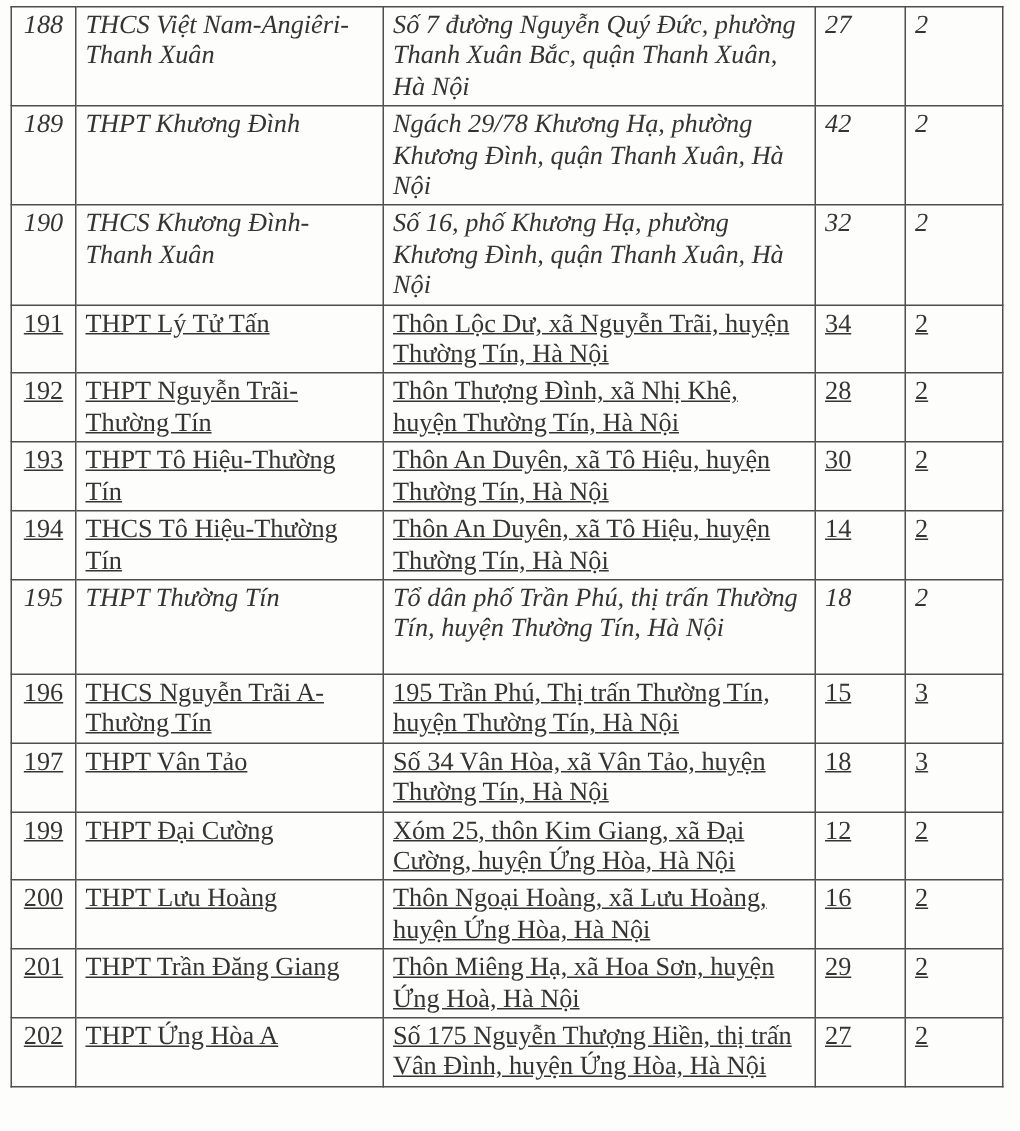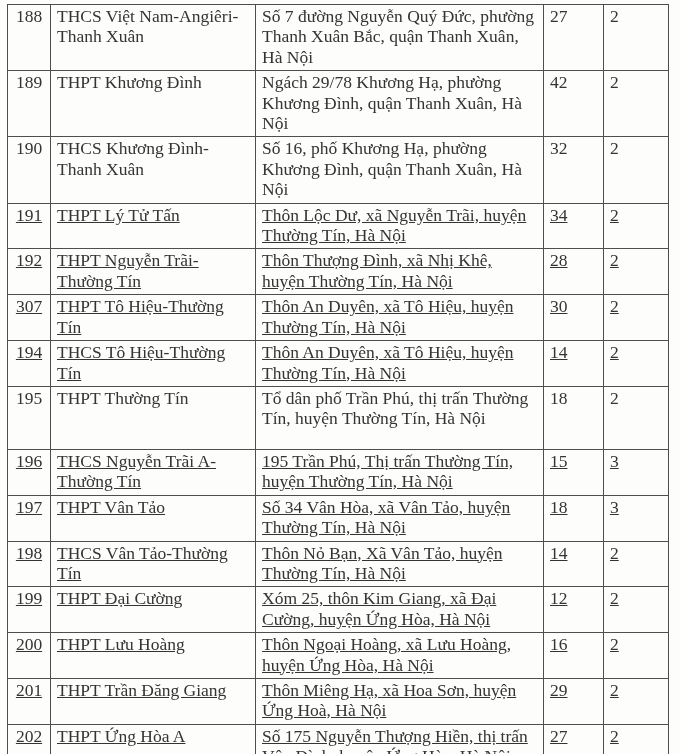--- a/index.html
+++ b/index.html
@@ -35,21 +35,21 @@
   }
   td.c-num {
     padding-left: 2px;
     padding-right: 2px;
   }
   col.w-no   { width: 43px; }
   col.w-name { width: 205px; }
   col.w-addr { width: 288px; }
   col.w-n1   { width: 60px; }
   col.w-n2   { width: 65px; }
-  tr.row-tall td { height: 58px; }
+  tr.row-tall td { height: 58px; font-style: italic; }
   tr.row-std td { height: 38px; text-decoration: underline; }
 </style>
 </head>
 <body>
 
 <div>
   <table class="doc-table">
     <colgroup>
       <col class="w-no">
       <col class="w-name">
@@ -87,21 +87,21 @@
     <td class="c-num">2</td>
   </tr>
         <tr class="row-std">
     <td class="c-no">192</td>
     <td class="c-name">THPT Nguyễn Trãi-Thường Tín</td>
     <td class="c-addr">Thôn Thượng Đình, xã Nhị Khê, huyện Thường Tín, Hà Nội</td>
     <td class="c-num">28</td>
     <td class="c-num">2</td>
   </tr>
         <tr class="row-std">
-    <td class="c-no">307</td>
+    <td class="c-no">193</td>
     <td class="c-name">THPT Tô Hiệu-Thường Tín</td>
     <td class="c-addr">Thôn An Duyên, xã Tô Hiệu, huyện Thường Tín, Hà Nội</td>
     <td class="c-num">30</td>
     <td class="c-num">2</td>
   </tr>
         <tr class="row-std">
     <td class="c-no">194</td>
     <td class="c-name">THCS Tô Hiệu-Thường Tín</td>
     <td class="c-addr">Thôn An Duyên, xã Tô Hiệu, huyện Thường Tín, Hà Nội</td>
     <td class="c-num">14</td>
@@ -122,27 +122,20 @@
     <td class="c-num">3</td>
   </tr>
         <tr class="row-std">
     <td class="c-no">197</td>
     <td class="c-name">THPT Vân Tảo</td>
     <td class="c-addr">Số 34 Vân Hòa, xã Vân Tảo, huyện Thường Tín, Hà Nội</td>
     <td class="c-num">18</td>
     <td class="c-num">3</td>
   </tr>
         <tr class="row-std">
-    <td class="c-no">198</td>
-    <td class="c-name">THCS Vân Tảo-Thường Tín</td>
-    <td class="c-addr">Thôn Nỏ Bạn, Xã Vân Tảo, huyện Thường Tín, Hà Nội</td>
-    <td class="c-num">14</td>
-    <td class="c-num">2</td>
-  </tr>
-        <tr class="row-std">
     <td class="c-no">199</td>
     <td class="c-name">THPT Đại Cường</td>
     <td class="c-addr">Xóm 25, thôn Kim Giang, xã Đại Cường, huyện Ứng Hòa, Hà Nội</td>
     <td class="c-num">12</td>
     <td class="c-num">2</td>
   </tr>
         <tr class="row-std">
     <td class="c-no">200</td>
     <td class="c-name">THPT Lưu Hoàng</td>
     <td class="c-addr">Thôn Ngoại Hoàng, xã Lưu Hoàng, huyện Ứng Hòa, Hà Nội</td>

